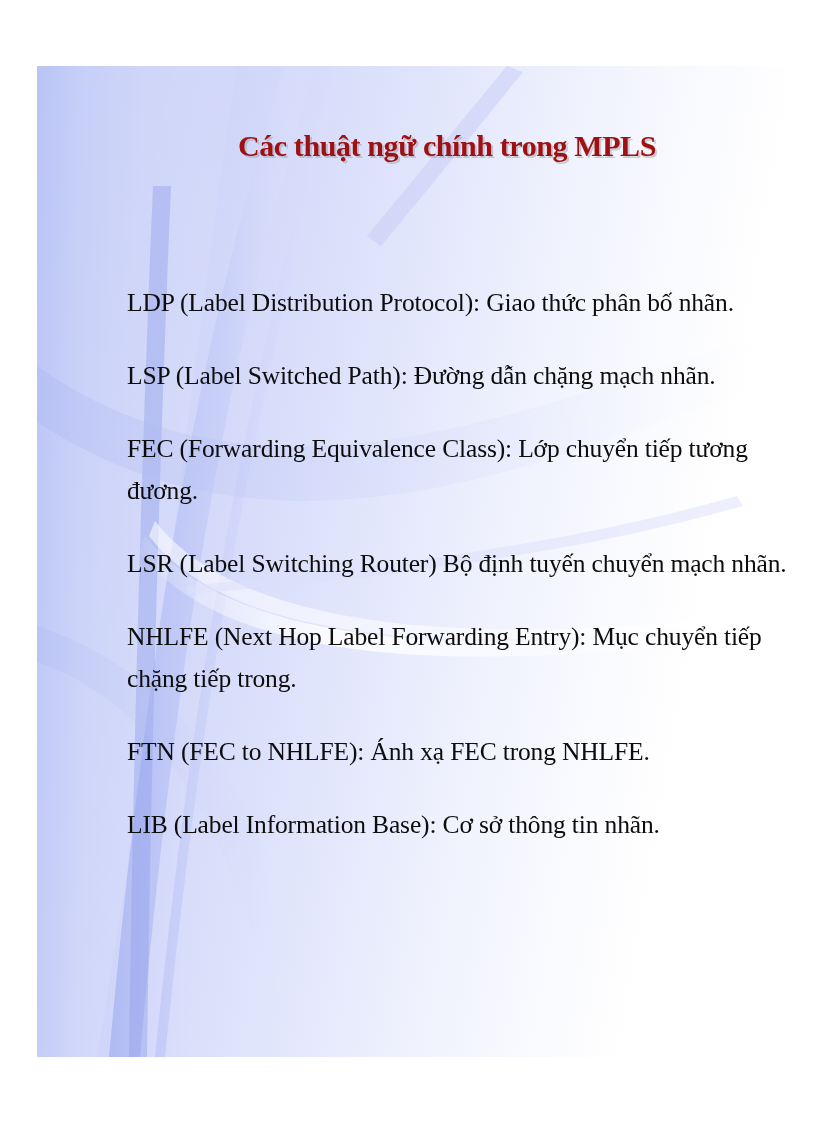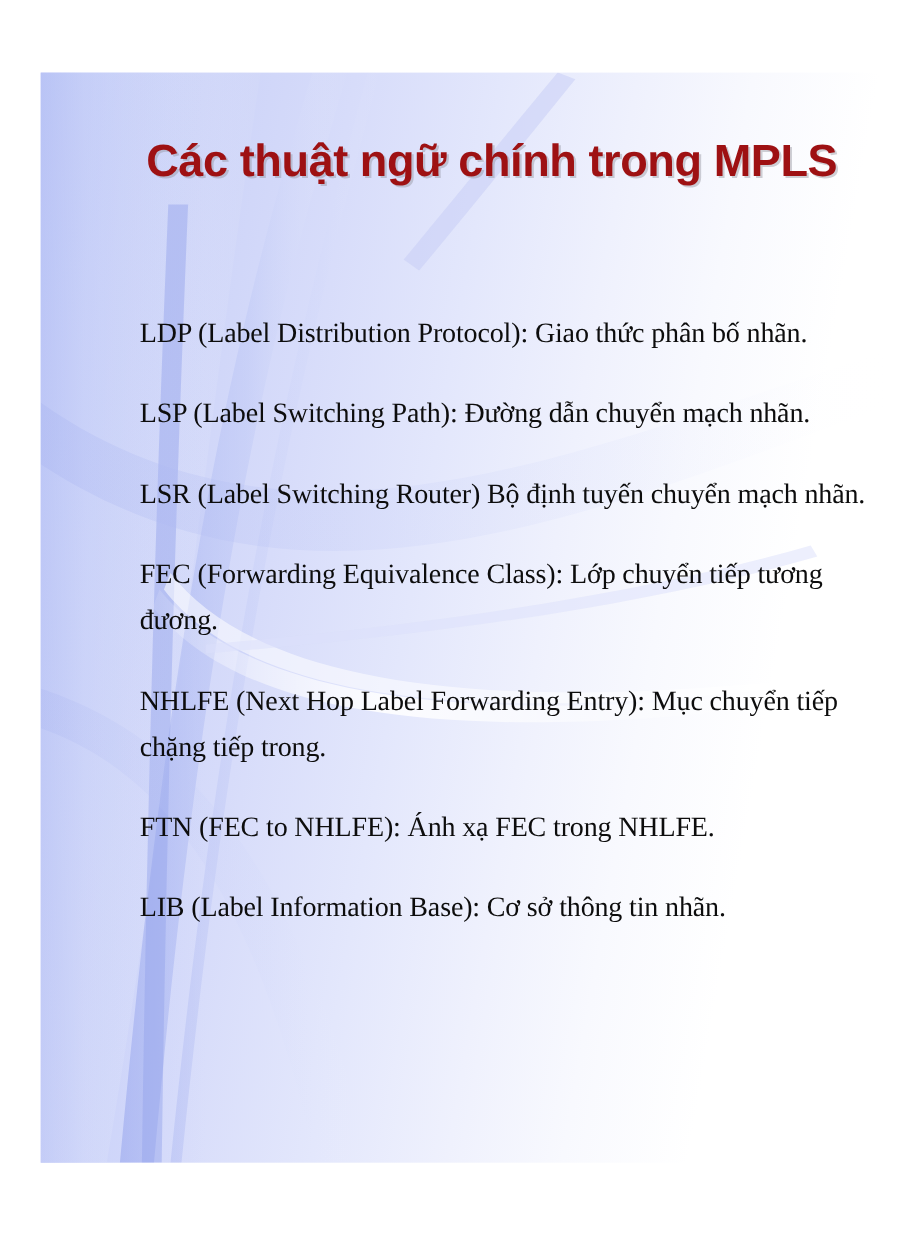--- a/index.html
+++ b/index.html
@@ -50,23 +50,23 @@
     pointer-events: none;
   }
 
   
   #title {
     position: absolute;
     left: 90px;
     top: 57px;
     width: 640px;
     text-align: center;
-    font-family: Liberation Sans, sans-serif;
+    font-family: Liberation Serif, serif;
     font-weight: bold;
-    font-size: 41px;
+    font-size: 30px;
     line-height: 46px;
     letter-spacing: -0.4px;
     color: #9e1113;
     text-shadow: 2px 2px 0 rgba(140,140,150,0.40);
     white-space: nowrap;
   }
 
   
   #body-text {
     position: absolute;
@@ -129,21 +129,21 @@
     <path d="M0,560 C120,600 230,700 300,991 L250,991 C190,720 96,630 0,596 Z" fill="url(#gBand2)" opacity="0.45"></path>
 
     <path d="M470,0 C420,60 380,110 330,170 L344,180 C394,120 436,68 486,6 Z" fill="#c5ccf6" opacity="0.5"></path>
     <path d="M700,430 C560,470 380,500 150,520 L150,528 C382,510 566,480 706,440 Z" fill="#dbe0fb" opacity="0.5"></path>
   </svg>
 
   <div id="title">Các thuật ngữ chính trong MPLS</div>
 
   <div id="body-text">
     <p class="term-para">LDP (Label Distribution Protocol): Giao thức phân bố nhãn.</p>
-    <p class="term-para">LSP (Label Switching Path): Đường dẫn chuyển mạch nhãn.</p>
+    <p class="term-para">LSP (Label Switched Path): Đường dẫn chặng mạch nhãn.</p>
+    <p class="term-para">FEC (Forwarding Equivalence Class): Lớp chuyển tiếp tương đương.</p>
     <p class="term-para">LSR (Label Switching Router) Bộ định tuyến chuyển mạch nhãn.</p>
-    <p class="term-para">FEC (Forwarding Equivalence Class): Lớp chuyển tiếp tương đương.</p>
     <p class="term-para">NHLFE (Next Hop Label Forwarding Entry): Mục chuyển tiếp chặng tiếp trong.</p>
     <p class="term-para">FTN (FEC to NHLFE): Ánh xạ FEC trong NHLFE.</p>
     <p class="term-para">LIB (Label Information Base): Cơ sở thông tin nhãn.</p>
   </div>
 
 </div>
 
 </body></html>

